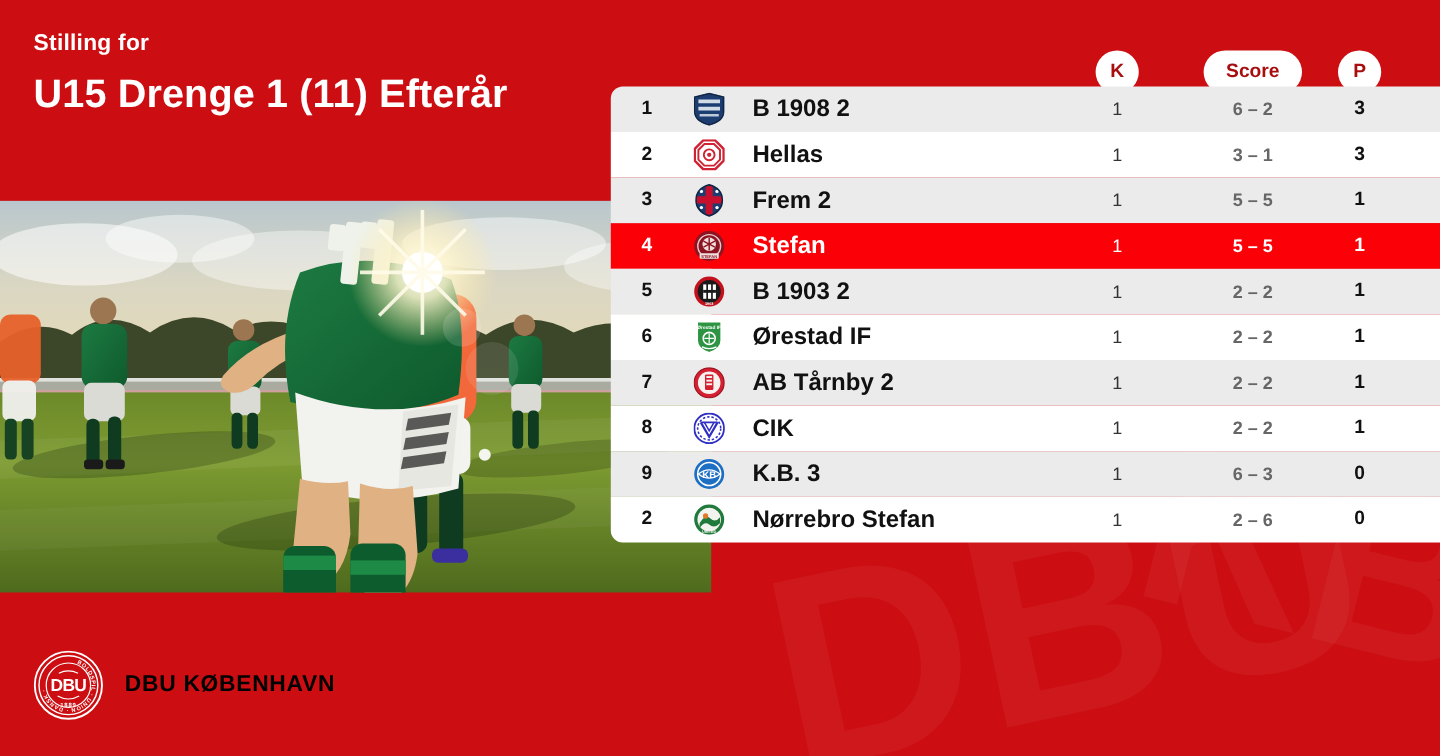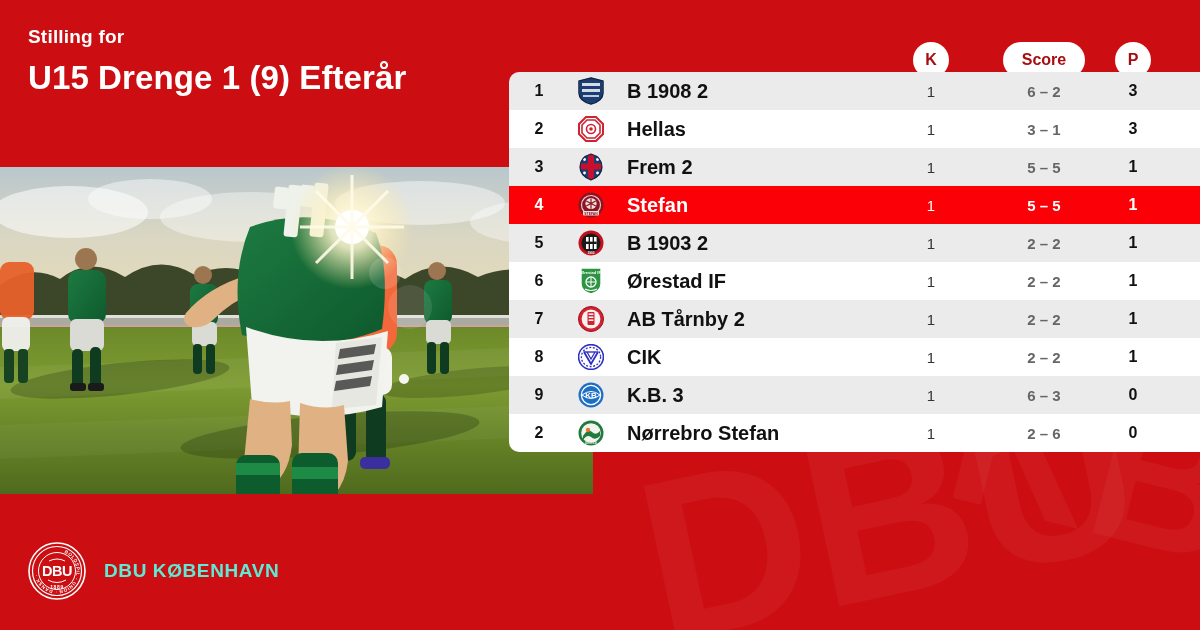--- a/index.html
+++ b/index.html
@@ -107,35 +107,35 @@
   .row.hl .c-score,
   .row.hl .c-p { color:#ffffff; }
 
   
   .footer {
     position:absolute; left:28px; bottom:30px;
     display:flex; align-items:center; gap:18px;
   }
   .footer-logo { width:58px; height:58px; flex:0 0 58px; }
   .footer-text {
-    color:#5eead4; font-size:19px; font-weight:bold;
+    color:#000000; font-size:19px; font-weight:bold;
     letter-spacing:.6px;
   }
 </style>
 </head>
 <body>
 
 <div class="watermark">
   <div class="wm wm1">DBU</div>
   <div class="wm wm2">KBH</div>
 </div>
 
 <div class="header">
   <div class="kicker">Stilling for</div>
-  <div class="title">U15 Drenge 1 (9) Efterår</div>
+  <div class="title">U15 Drenge 1 (11) Efterår</div>
 </div>
 
 <div class="photo">
   <svg viewBox="0 0 593 327" xmlns="http://www.w3.org/2000/svg">
     <defs>
       <linearGradient id="sky" x1="0" y1="0" x2="0" y2="1">
         <stop offset="0%" stop-color="#b9c7cd"></stop>
         <stop offset="45%" stop-color="#d9d6c3"></stop>
         <stop offset="100%" stop-color="#e8dcb5"></stop>
       </linearGradient>

